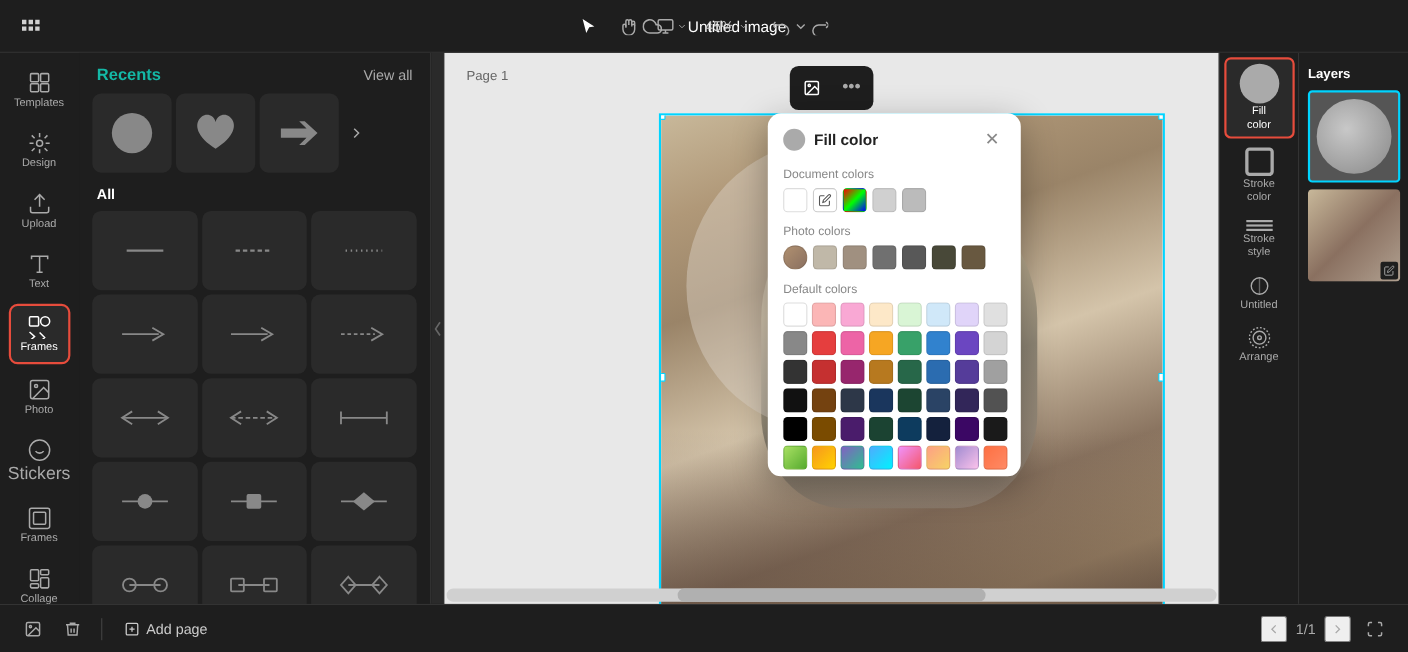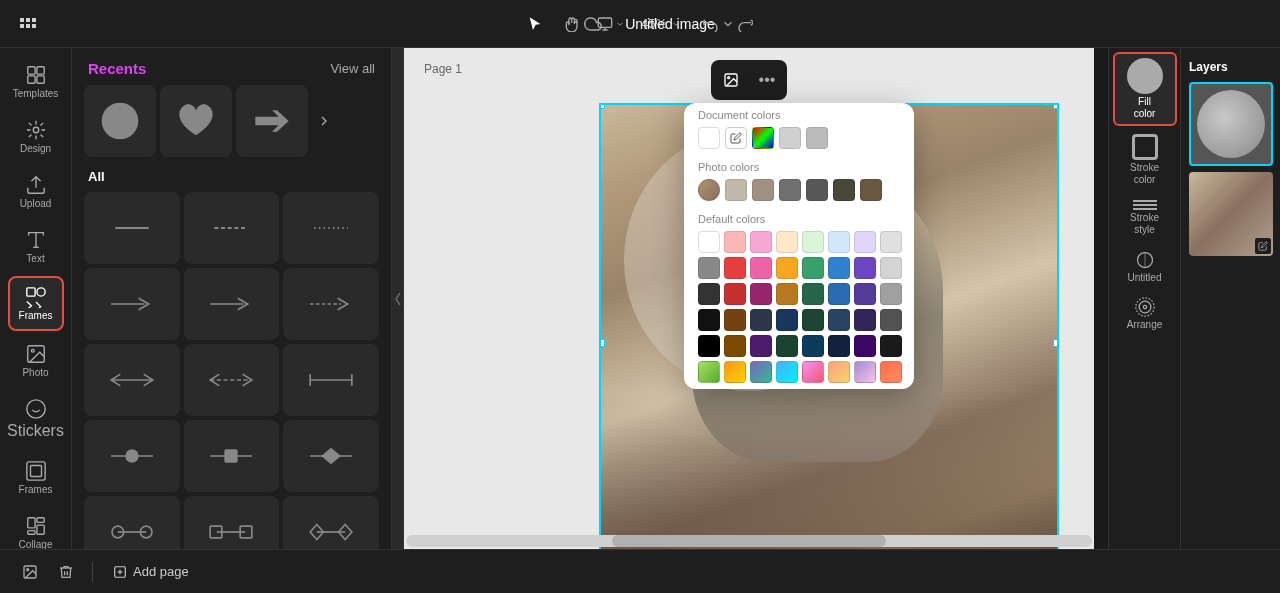--- a/index.html
+++ b/index.html
@@ -25,21 +25,21 @@
 
     
     .sidebar { width: 72px; background: #1e1e1e; display: flex; flex-direction: column; align-items: center; padding: 8px 0; gap: 4px; border-right: 1px solid #333; flex-shrink: 0; overflow-y: auto; }
     .sidebar-item { width: 56px; display: flex; flex-direction: column; align-items: center; gap: 2px; padding: 8px 4px; border-radius: 8px; cursor: pointer; color: #aaa; font-size: 11px; }
     .sidebar-item.active { background: #2a2a2a; color: #fff; border: 2px solid #e74c3c; }
     .sidebar-item svg { width: 22px; height: 22px; }
 
     
     .panel { width: 320px; background: #1e1e1e; border-right: 1px solid #333; display: flex; flex-direction: column; overflow: hidden; flex-shrink: 0; }
     .panel-header { padding: 12px 16px 8px; display: flex; align-items: center; justify-content: space-between; }
-    .panel-title { font-size: 15px; font-weight: 600; color: #d946ef; }
+    .panel-title { font-size: 15px; font-weight: 600; color: #14b8a6; }
     .panel-view-all { font-size: 13px; color: #aaa; cursor: pointer; background: none; border: none; }
     .recent-shapes { display: flex; align-items: center; padding: 0 12px 8px; gap: 4px; }
     .recent-shape { width: 72px; height: 72px; background: #2a2a2a; border-radius: 8px; display: flex; align-items: center; justify-content: center; cursor: pointer; }
     .recent-chevron { width: 24px; height: 24px; display: flex; align-items: center; justify-content: center; color: #aaa; cursor: pointer; }
     .section-label { font-size: 13px; font-weight: 600; color: #fff; padding: 4px 16px 8px; }
     .shapes-grid { display: grid; grid-template-columns: repeat(3, 1fr); gap: 4px; padding: 0 12px; overflow-y: auto; flex: 1; }
     .shape-tile { height: 72px; background: #2a2a2a; border-radius: 8px; display: flex; align-items: center; justify-content: center; cursor: pointer; }
     .shape-tile svg { width: 50px; height: 40px; }
 
     
@@ -429,20 +429,27 @@
 
         <div class="resize-handle rh-tl"></div>
         <div class="resize-handle rh-tm"></div>
         <div class="resize-handle rh-tr"></div>
         <div class="resize-handle rh-ml"></div>
         <div class="resize-handle rh-mr"></div>
 
       </div>
 
       <div class="fill-popup">
+        <div class="fill-popup-header">
+          <div class="fill-popup-title">
+            <div class="fill-circle-icon"></div>
+            <span>Fill color</span>
+          </div>
+          <button class="fill-close">✕</button>
+        </div>
 
         <div class="fill-section">
           <div class="fill-section-title">Document colors</div>
           <div class="color-row">
             <div class="color-swatch white"></div>
             <div class="color-swatch pen">
               <svg width="12" height="12" viewBox="0 0 24 24" fill="none" stroke="#555" stroke-width="2">
                   <path d="M11 4H4a2 2 0 0 0-2 2v14a2 2 0 0 0 2 2h14a2 2 0 0 0 2-2v-7"></path>
                   <path d="M18.5 2.5a2.121 2.121 0 0 1 3 3L12 15l-4 1 1-4 9.5-9.5z"></path>
                 </svg>
@@ -527,21 +534,21 @@
           </div>
         </div>
       </div>
     </div>
 
     <div style="height:12px;background:#d0d0d0;margin:0 2px 2px;border-radius:6px;position:relative;">
       <div style="position:absolute;left:30%;width:40%;height:100%;background:#b0b0b0;border-radius:6px;"></div>
     </div>
   </div>
 
-  <div class="right-panel" style="position:relative;z-index:20;margin-left:14px;">
+  <div class="right-panel" style="position:relative;z-index:20;">
 
     <div style="width:64px;display:flex;flex-direction:column;align-items:center;gap:2px;padding:4px;cursor:pointer;border-radius:6px;background:#2a2a2a;border:2px solid #e74c3c;color:#fff;">
       <div style="width:36px;height:36px;border-radius:50%;background:#aaa;"></div>
       <span style="font-size:10px;text-align:center;line-height:1.2;">Fill<br>color</span>
     </div>
 
     <div class="right-tool">
       <div style="width:26px;height:26px;border:3px solid #aaa;border-radius:4px;"></div>
       <span style="font-size:10px;text-align:center;line-height:1.2;">Stroke<br>color</span>
     </div>
@@ -612,13 +619,31 @@
   </button>
   <div class="bottom-divider"></div>
   <button class="add-page-btn">
     <svg width="14" height="14" viewBox="0 0 24 24" fill="none" stroke="currentColor" stroke-width="2">
         <rect x="3" y="3" width="18" height="18" rx="2"></rect>
         <line x1="12" y1="8" x2="12" y2="16"></line>
         <line x1="8" y1="12" x2="16" y2="12"></line>
       </svg>
     <span>Add page</span>
   </button>
+  <div class="bottom-right">
+    <button class="nav-btn">
+      <svg width="14" height="14" viewBox="0 0 24 24" fill="none" stroke="#aaa" stroke-width="2">
+          <path d="M15 18l-6-6 6-6"></path>
+        </svg>
+    </button>
+    <span style="font-size:13px;color:#aaa;">1/1</span>
+    <button class="nav-btn">
+      <svg width="14" height="14" viewBox="0 0 24 24" fill="none" stroke="#aaa" stroke-width="2">
+          <path d="M9 18l6-6-6-6"></path>
+        </svg>
+    </button>
+    <button class="bottom-icon">
+      <svg width="16" height="16" viewBox="0 0 24 24" fill="none" stroke="#aaa" stroke-width="2">
+          <path d="M8 3H5a2 2 0 0 0-2 2v3M21 8V5a2 2 0 0 0-2-2h-3M3 16v3a2 2 0 0 0 2 2h3M16 21h3a2 2 0 0 0 2-2v-3"></path>
+        </svg>
+    </button>
+  </div>
 </div>
 
 </body></html>

